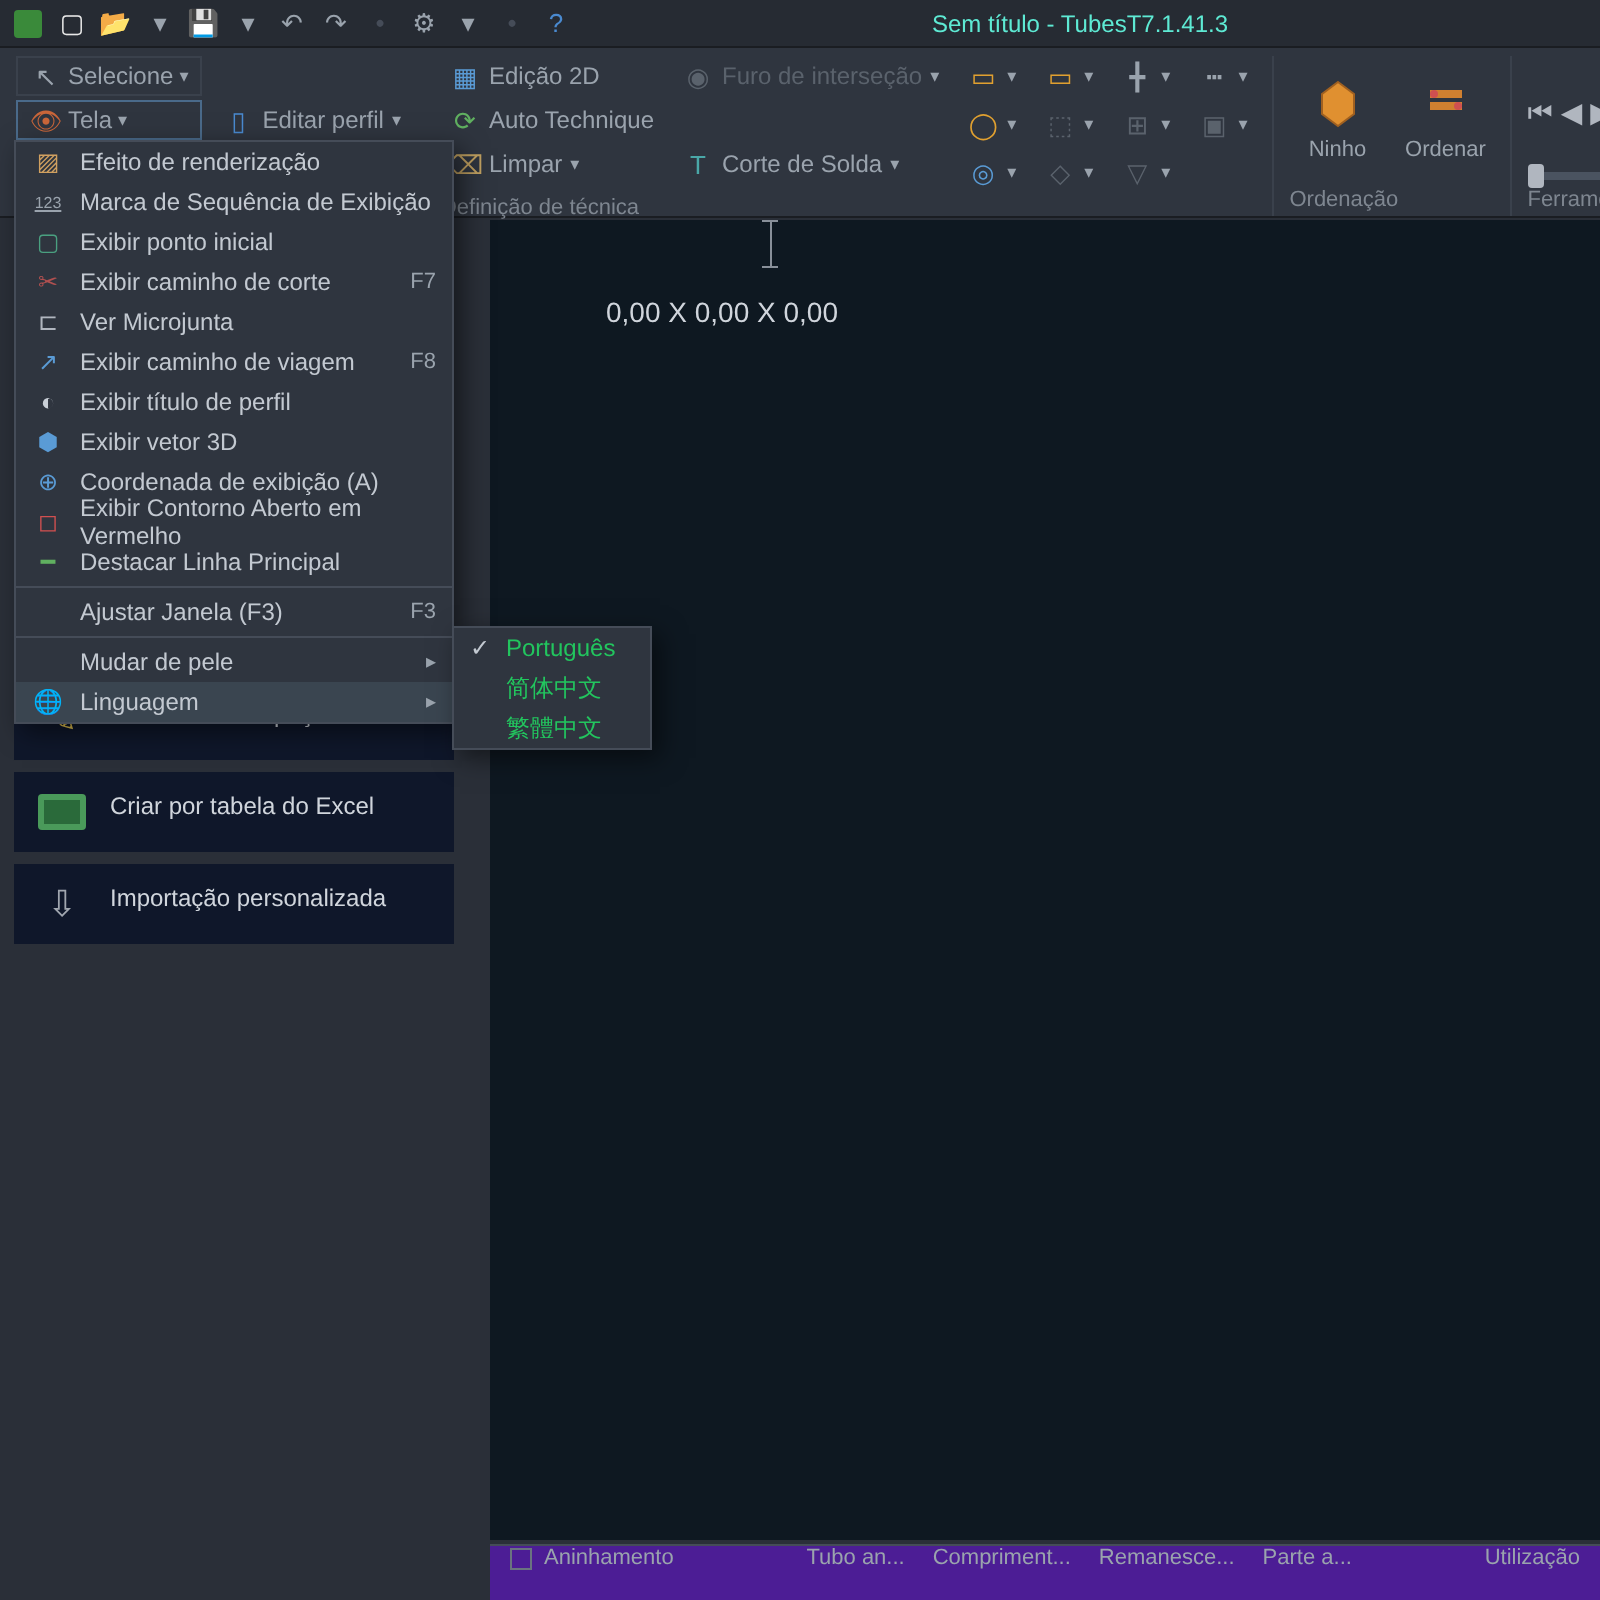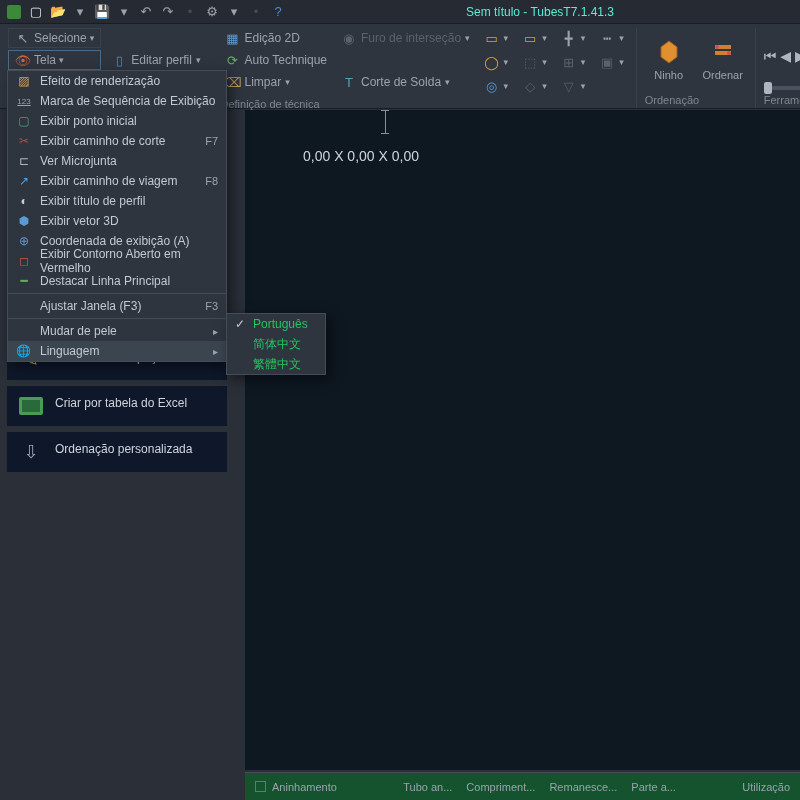--- a/index.html
+++ b/index.html
@@ -44,21 +44,21 @@
   .actions { position: absolute; top: 340px; left: 7px; width: 220px; z-index: 5; }
   .actbtn { display: flex; align-items: flex-start; gap: 12px; padding: 10px 12px; background: #0f172a; margin-bottom: 6px; cursor: pointer; color: #d0d5dc; }
   .actbtn .aic { width: 24px; height: 20px; display: inline-flex; align-items: center; justify-content: center; font-size: 18px; }
 
   .viewport { position: absolute; top: 110px; left: 245px; right: 0; bottom: 30px; background: #0e1821; }
   .viewport .cursor { position: absolute; top: 0; left: 140px; width: 1px; height: 24px; background: #888f99; }
   .viewport .cursor::before, .viewport .cursor::after { content: ""; position: absolute; width: 8px; height: 1px; background: #888f99; left: -4px; }
   .viewport .cursor::before { top: 0; } .viewport .cursor::after { bottom: 0; }
   .viewport .dims { position: absolute; top: 38px; left: 58px; color: #d0d5dc; font-size: 14px; }
 
-  .statusbar { position: absolute; bottom: 0; left: 245px; right: 0; height: 28px; background: #14532d; border-top: 1px solid #454c58; display: flex; align-items: center; padding: 0 10px; gap: 14px; color: #9aa3ad; font-size: 11px; }
+  .statusbar { position: absolute; bottom: 0; left: 245px; right: 0; height: 28px; background: #4c1d95; border-top: 1px solid #454c58; display: flex; align-items: flex-start; padding: 0 10px; gap: 14px; color: #9aa3ad; font-size: 11px; }
   .statusbar .sb-chk { display: inline-flex; align-items: center; gap: 6px; }
   .statusbar .sb-chk .box { width: 11px; height: 11px; border: 1px solid #6a7380; }
   .statusbar .spacer { flex: 1; }
   .ic-blue { color: #5a9bd5; }
   .ic-teal { color: #4aa8a8; }
   svg { display: block; }
 </style>
 </head>
 <body>
 
@@ -322,21 +322,21 @@
       <span class="aic" style="color: rgb(74, 154, 90);">
         <svg width="24" height="18">
           <rect width="24" height="18" fill="#4a9a5a" rx="2"></rect>
           <rect x="3" y="3" width="18" height="12" fill="#2a6a3a"></rect>
         </svg>
       </span>
       <span>Criar por tabela do Excel</span>
     </div>
     <div class="actbtn">
       <span class="aic" style="color: rgb(160, 166, 175);">⇩</span>
-      <span>Ordenação personalizada</span>
+      <span>Importação personalizada</span>
     </div>
   </div>
 
 <div class="viewport">
   <div class="cursor"></div>
   <div class="dims">0,00 X 0,00 X 0,00</div>
 </div>
 
 <div class="statusbar">
   <span class="sb-chk">

